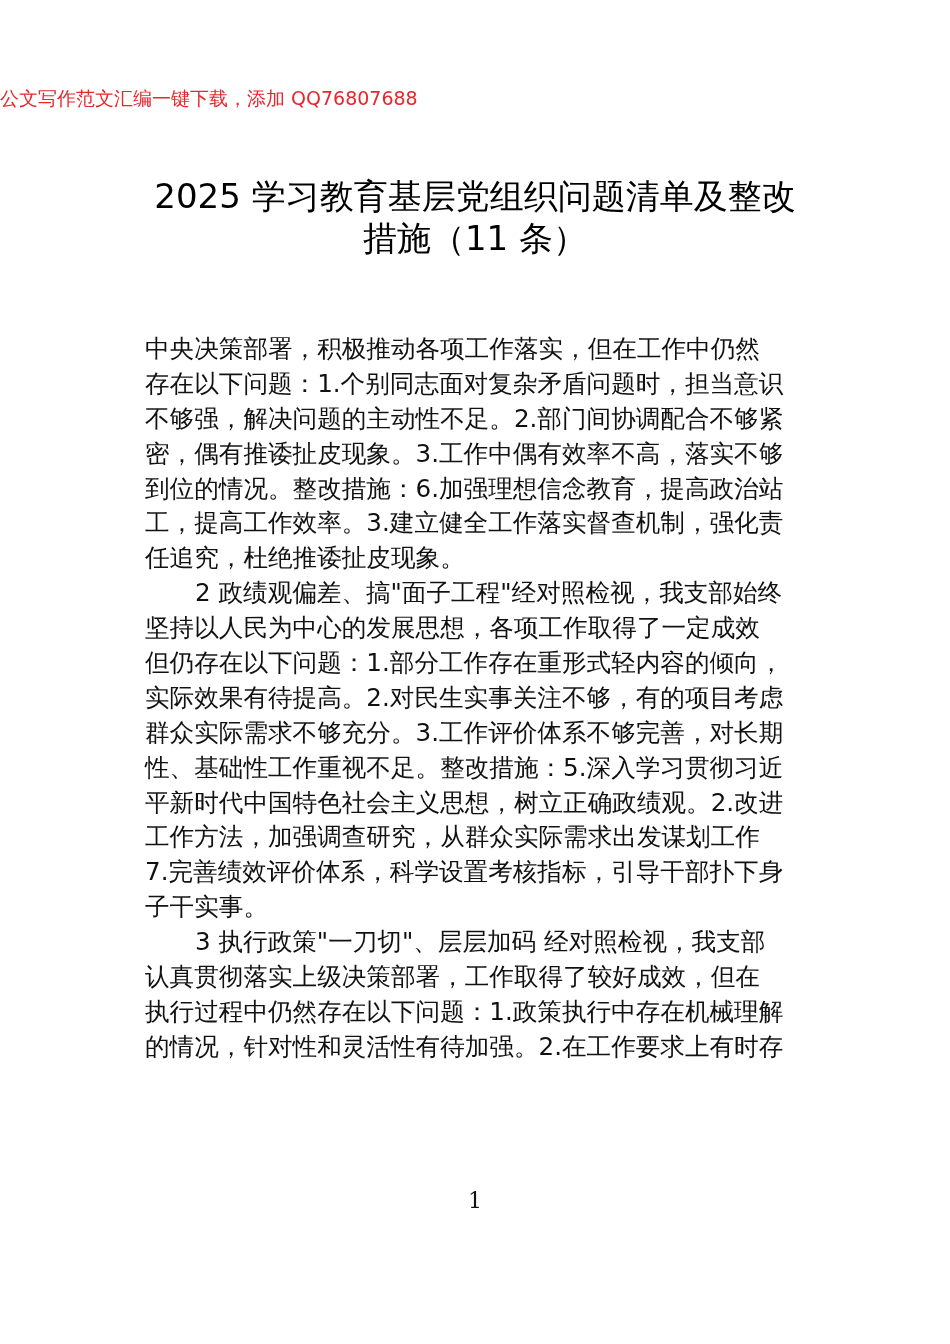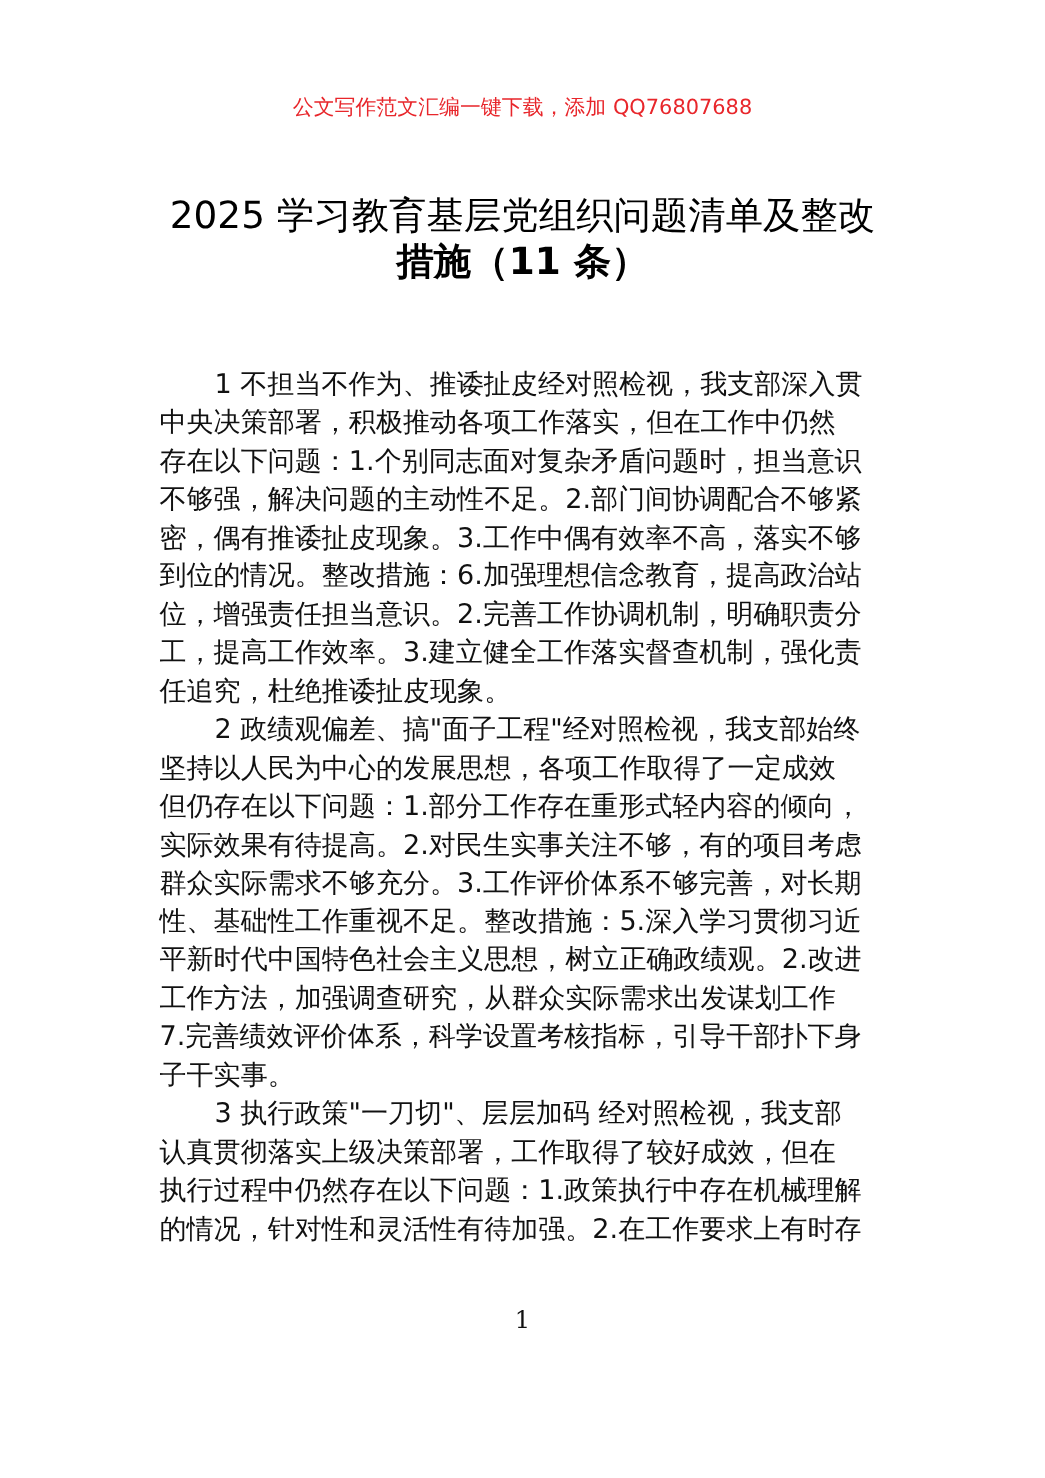--- a/index.html
+++ b/index.html
@@ -1,48 +1,46 @@
 <!DOCTYPE html>
 <html><head>
 <meta charset="utf-8">
 <style>
   html, body { margin: 0; padding: 0; background: #ffffff; }
   body { width: 950px; height: 1344px; position: relative; overflow: hidden;
          font-family: "DejaVu Sans", "Liberation Sans", sans-serif; color: #000; }
   .page { position: absolute; left: 0; top: 0; width: 950px; height: 1344px; background: #fff; }
-  .header-banner { position: absolute; top: 84px; left: 0; width: 950px; text-align: center;
+  .header-banner { position: absolute; top: 84px; left: 0; width: 950px; text-align: left;
          color: #e8262b; font-size: 19px; letter-spacing: 0px; line-height: 28px; }
   .title { position: absolute; left: 140px; width: 670px; text-align: center;
          font-size: 34px; line-height: 40px; color: #000000; letter-spacing: 0px; }
   .title.line1 { top: 176px; }
-  .title.line2 { top: 218px; font-weight: bold; }
+  .title.line2 { top: 218px; }
   .body-text { position: absolute; left: 145px; top: 332px; width: 662px; }
   .line { height: 34.9px; font-size: 24.6px; line-height: 34.9px; white-space: nowrap;
           color: #111; overflow: visible; letter-spacing: 0px; }
   .line.indent { padding-left: 50px; }
   .page-number { position: absolute; top: 1188px; left: 0; width: 950px; text-align: center;
          font-family: "DejaVu Serif", "Liberation Serif", serif; font-size: 22px; color: #111; }
 </style>
 </head>
 <body>
 
 <div class="page">
   <div class="header-banner">公文写作范文汇编一键下载，添加 QQ76807688</div>
 
   <div class="title line1">2025 学习教育基层党组织问题清单及整改</div>
   <div class="title line2">措施（11 条）</div>
 
   <div class="body-text">
-    <div class="line indent">1 不担当不作为、推诿扯皮经对照检视，我支部深入贯</div>
     <div class="line">中央决策部署，积极推动各项工作落实，但在工作中仍然</div>
     <div class="line">存在以下问题：1.个别同志面对复杂矛盾问题时，担当意识</div>
     <div class="line">不够强，解决问题的主动性不足。2.部门间协调配合不够紧</div>
     <div class="line">密，偶有推诿扯皮现象。3.工作中偶有效率不高，落实不够</div>
     <div class="line">到位的情况。整改措施：6.加强理想信念教育，提高政治站</div>
-    <div class="line">位，增强责任担当意识。2.完善工作协调机制，明确职责分</div>
     <div class="line">工，提高工作效率。3.建立健全工作落实督查机制，强化责</div>
     <div class="line">任追究，杜绝推诿扯皮现象。</div>
     <div class="line indent">2 政绩观偏差、搞"面子工程"经对照检视，我支部始终</div>
     <div class="line">坚持以人民为中心的发展思想，各项工作取得了一定成效</div>
     <div class="line">但仍存在以下问题：1.部分工作存在重形式轻内容的倾向，</div>
     <div class="line">实际效果有待提高。2.对民生实事关注不够，有的项目考虑</div>
     <div class="line">群众实际需求不够充分。3.工作评价体系不够完善，对长期</div>
     <div class="line">性、基础性工作重视不足。整改措施：5.深入学习贯彻习近</div>
     <div class="line">平新时代中国特色社会主义思想，树立正确政绩观。2.改进</div>
     <div class="line">工作方法，加强调查研究，从群众实际需求出发谋划工作</div>

